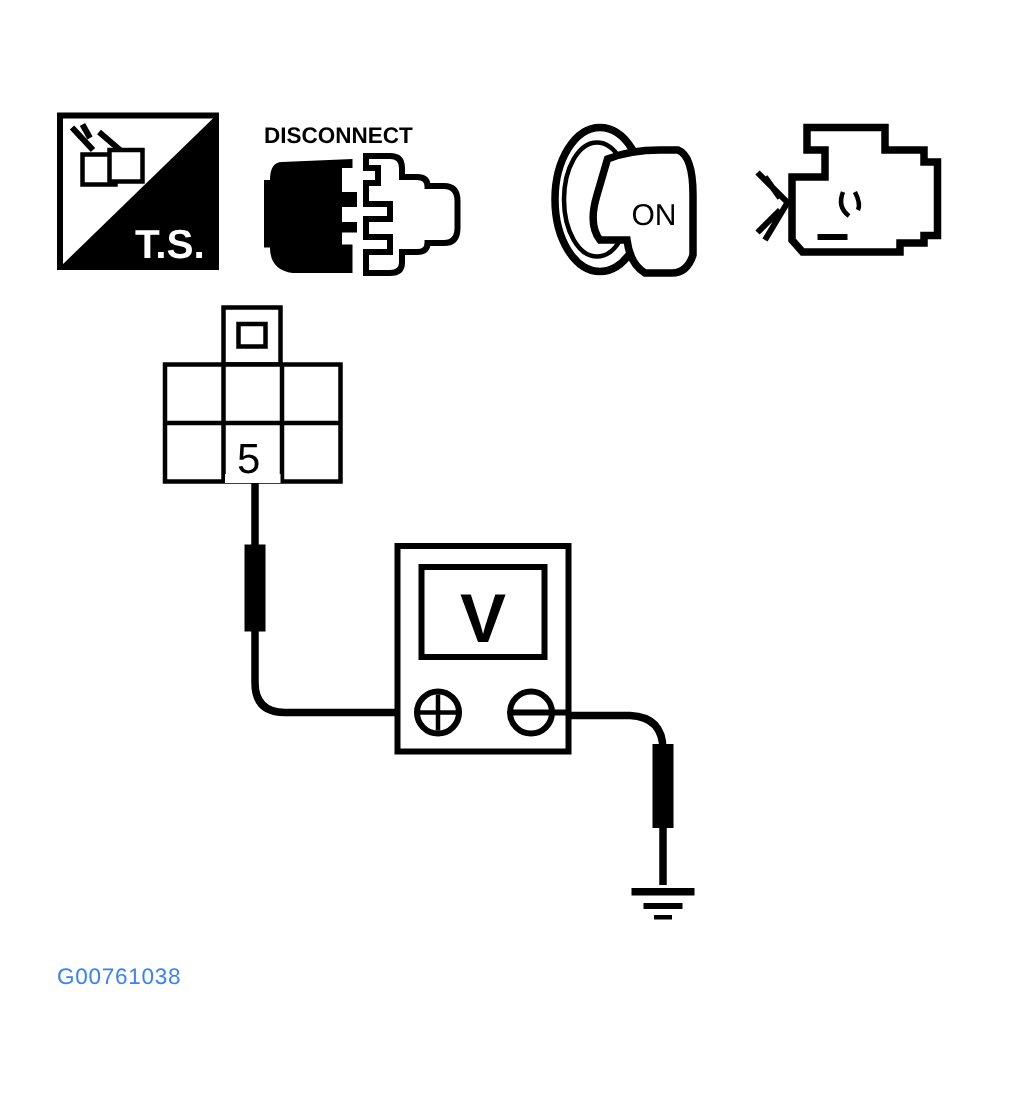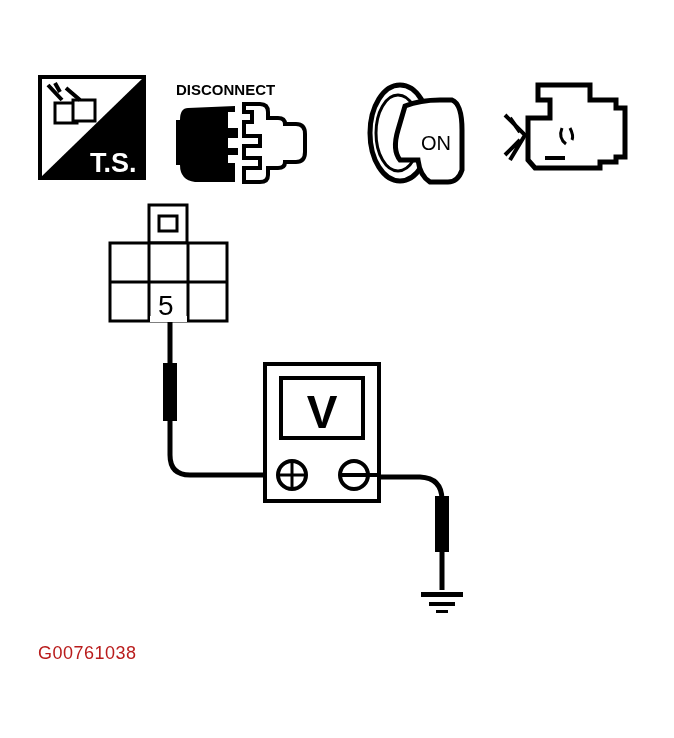--- a/index.html
+++ b/index.html
@@ -1,19 +1,19 @@
 <!DOCTYPE html>
 <html><head>
 <meta charset="utf-8">
 <style>
   html, body { margin:0; padding:0; background:#ffffff; }
   body { width:674px; height:738px; position:relative; overflow:hidden; font-family:"Liberation Sans", sans-serif; }
   svg { position:absolute; left:0; top:0; }
   .lbl { font-family:"Liberation Sans", sans-serif; font-weight:bold; fill:#000; }
-  .caption { position:absolute; left:38px; top:643px; font-size:18px; color:#b91c1c; font-family:"Liberation Sans", sans-serif; letter-spacing:0.5px; }
+  .caption { position:absolute; left:38px; top:643px; font-size:15px; color:#3b82f6; font-family:"Liberation Sans", sans-serif; letter-spacing:0.5px; }
 </style>
 </head>
 <body>
 
 <svg width="674" height="738" viewBox="0 0 674 738">
 
   <g>
     <rect x="40" y="77" width="104" height="101" fill="#fff" stroke="#000" stroke-width="4"></rect>
     <polygon points="144,77 144,178 40,178" fill="#000"></polygon>
 

